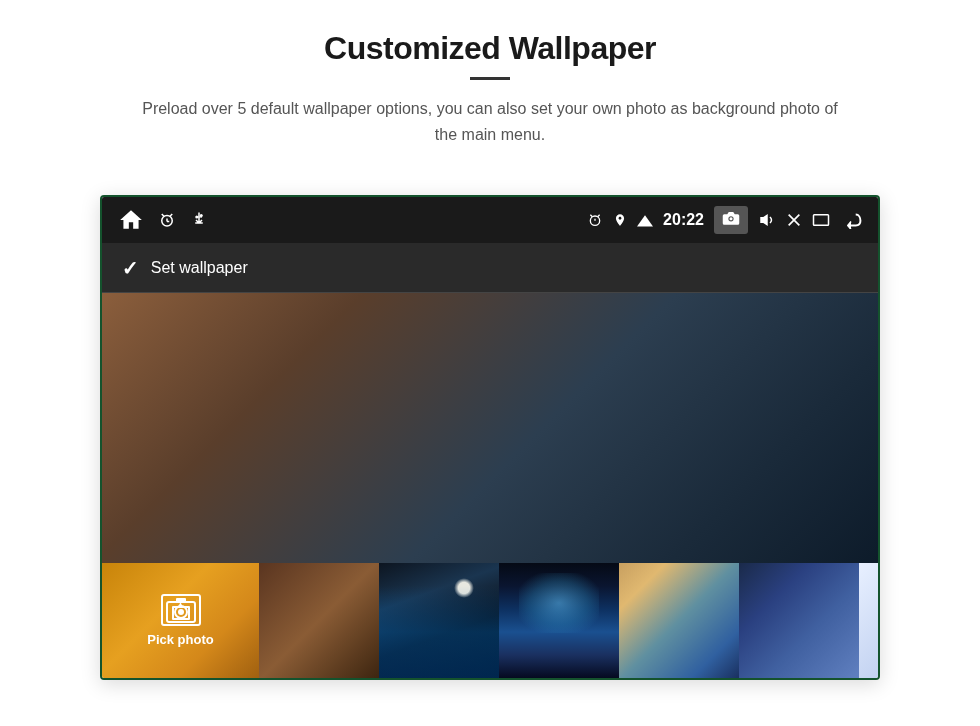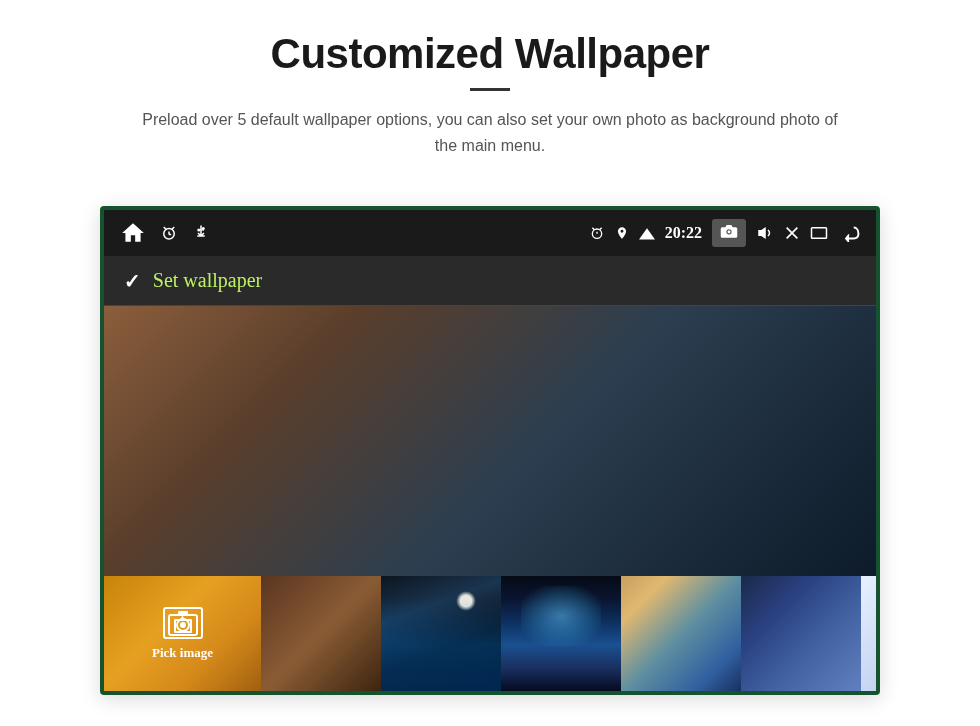--- a/index.html
+++ b/index.html
@@ -12,47 +12,46 @@
       display: flex;
       flex-direction: column;
       align-items: center;
     }
     .page-header {
       text-align: center;
       padding: 30px 60px 16px;
       width: 100%;
     }
     .main-title {
-      font-size: 42px;
+      font-size: 32px;
       font-weight: 900;
       color: #1a1a1a;
       letter-spacing: -0.5px;
       margin-bottom: 10px;
     }
     .title-divider {
       width: 40px;
       height: 3px;
       background: #333;
       margin: 0 auto 16px;
     }
     .subtitle {
       font-size: 16px;
       color: #555;
       line-height: 1.6;
       max-width: 720px;
       margin: 16px auto;
     }
     .device-frame {
       width: 780px;
-      border: 4px solid #14532d;
+      border: 2px solid #14532d;
       border-radius: 4px;
       overflow: hidden;
       margin-top: 16px;
       box-shadow: 0 4px 20px rgba(0,0,0,0.15);
-      font-family: Liberation Serif, serif;
     }
     
     .status-bar {
       background: #1a1a1a;
       height: 46px;
       display: flex;
       align-items: center;
       justify-content: space-between;
       padding: 0 16px;
       color: white;
@@ -87,22 +86,22 @@
       padding: 0 20px;
       gap: 12px;
       border-bottom: 1px solid #444;
     }
     .check-icon {
       color: white;
       font-size: 20px;
       font-weight: bold;
     }
     .action-label {
-      color: #bef264;
-      font-size: 20px;
+      color: #ffffff;
+      font-size: 16px;
     }
     
     .wallpaper-preview {
       width: 100%;
       height: 270px;
       background: linear-gradient(135deg, #8B5E3C 0%, #5A3E2B 25%, #2C3E50 55%, #1a2a3a 80%, #0d1b2a 100%);
       position: relative;
     }
     
     .thumbnails-row {
@@ -308,21 +307,21 @@
 
     <div class="thumb thumb-pick">
       <div class="thumb-pick-icon">
         <svg width="32" height="28" viewBox="0 0 32 28" fill="none">
           <rect x="2" y="6" width="28" height="20" rx="2" stroke="white" stroke-width="2"></rect>
           <circle cx="16" cy="16" r="6" stroke="white" stroke-width="2"></circle>
           <circle cx="16" cy="16" r="3" fill="white"></circle>
           <rect x="11" y="2" width="10" height="5" rx="1" fill="white"></rect>
         </svg>
       </div>
-      <span class="thumb-pick-label">Pick image</span>
+      <span class="thumb-pick-label">Pick photo</span>
     </div>
 
     <div class="thumb thumb-2"></div>
 
     <div class="thumb thumb-3"></div>
 
     <div class="thumb thumb-aurora"></div>
 
     <div class="thumb thumb-5"></div>
 

